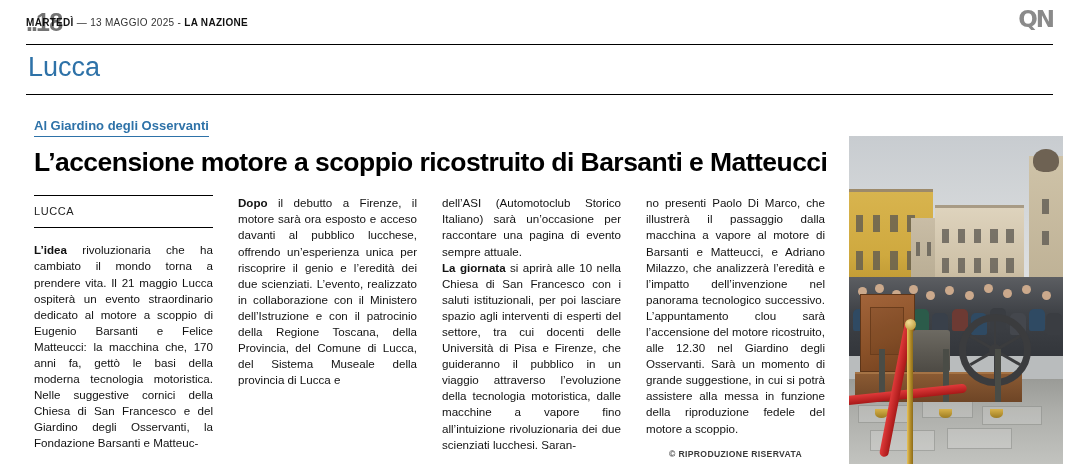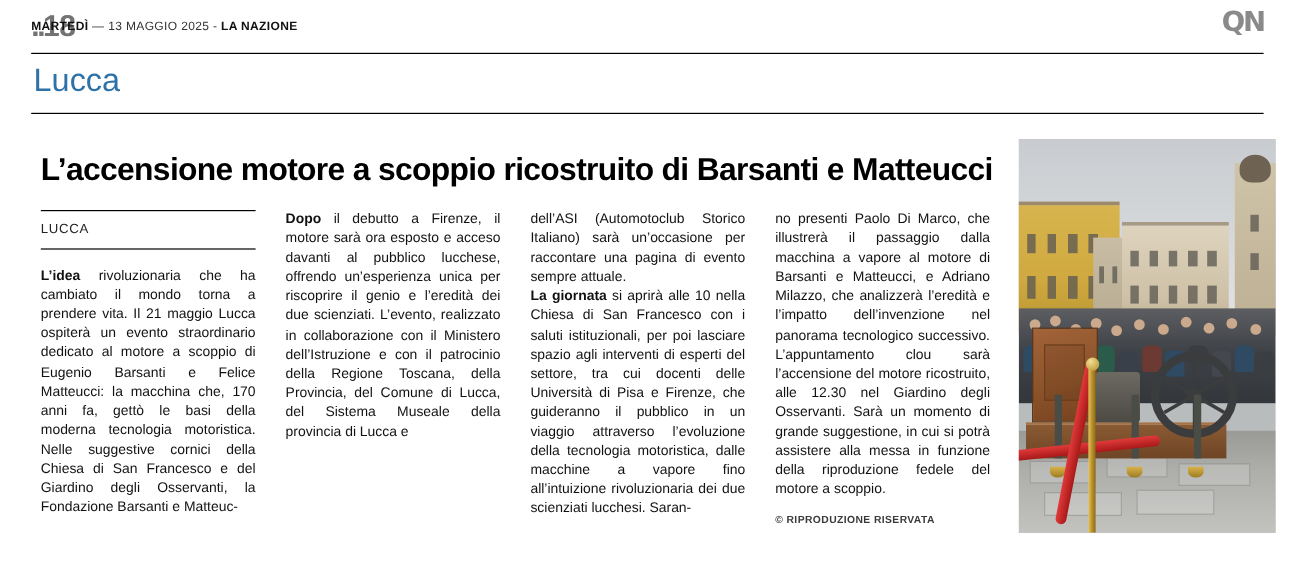--- a/index.html
+++ b/index.html
@@ -132,21 +132,21 @@
   .dateline {
     font-size: 11px;
     letter-spacing: 0.6px;
     color: #222;
   }
   .col p { text-align: justify; }
   .lead { font-weight: bold; }
 
   .credit {
     margin-top: 9px;
-    text-align: left;
+    text-align: center;
     font-size: 8.6px;
     font-weight: bold;
     letter-spacing: 0.35px;
     color: #3a3a3a;
   }
 
   
   .photo-wrap {
     position: absolute;
     left: 823px;
@@ -301,20 +301,21 @@
     <div class="qn-logo">QN</div>
   </div>
 
   <hr class="rule">
 
   <div class="section-title">Lucca</div>
 
   <hr class="rule-thin">
 
   <div class="article-head">
+    <div class="kicker">Al Giardino degli Osservanti</div>
     <div class="headline">L’accensione motore a scoppio ricostruito di Barsanti e Matteucci</div>
   </div>
 
   <div class="body-area">
 
     <div class="col">
       <div class="dateline-wrap">
         <div class="dateline">LUCCA</div>
       </div>
       <p><span class="lead">L’idea</span><span> rivoluzionaria che ha cambiato il mondo torna a prendere vita. Il 21 maggio Lucca ospiterà un evento straordinario dedicato al motore a scoppio di Eugenio Barsanti e Felice Matteucci: la macchina che, 170 anni fa, gettò le basi della moderna tecnologia motoristica. Nelle suggestive cornici della Chiesa di San Francesco e del Giardino degli Osservanti, la Fondazione Barsanti e Matteuc-</span></p>

